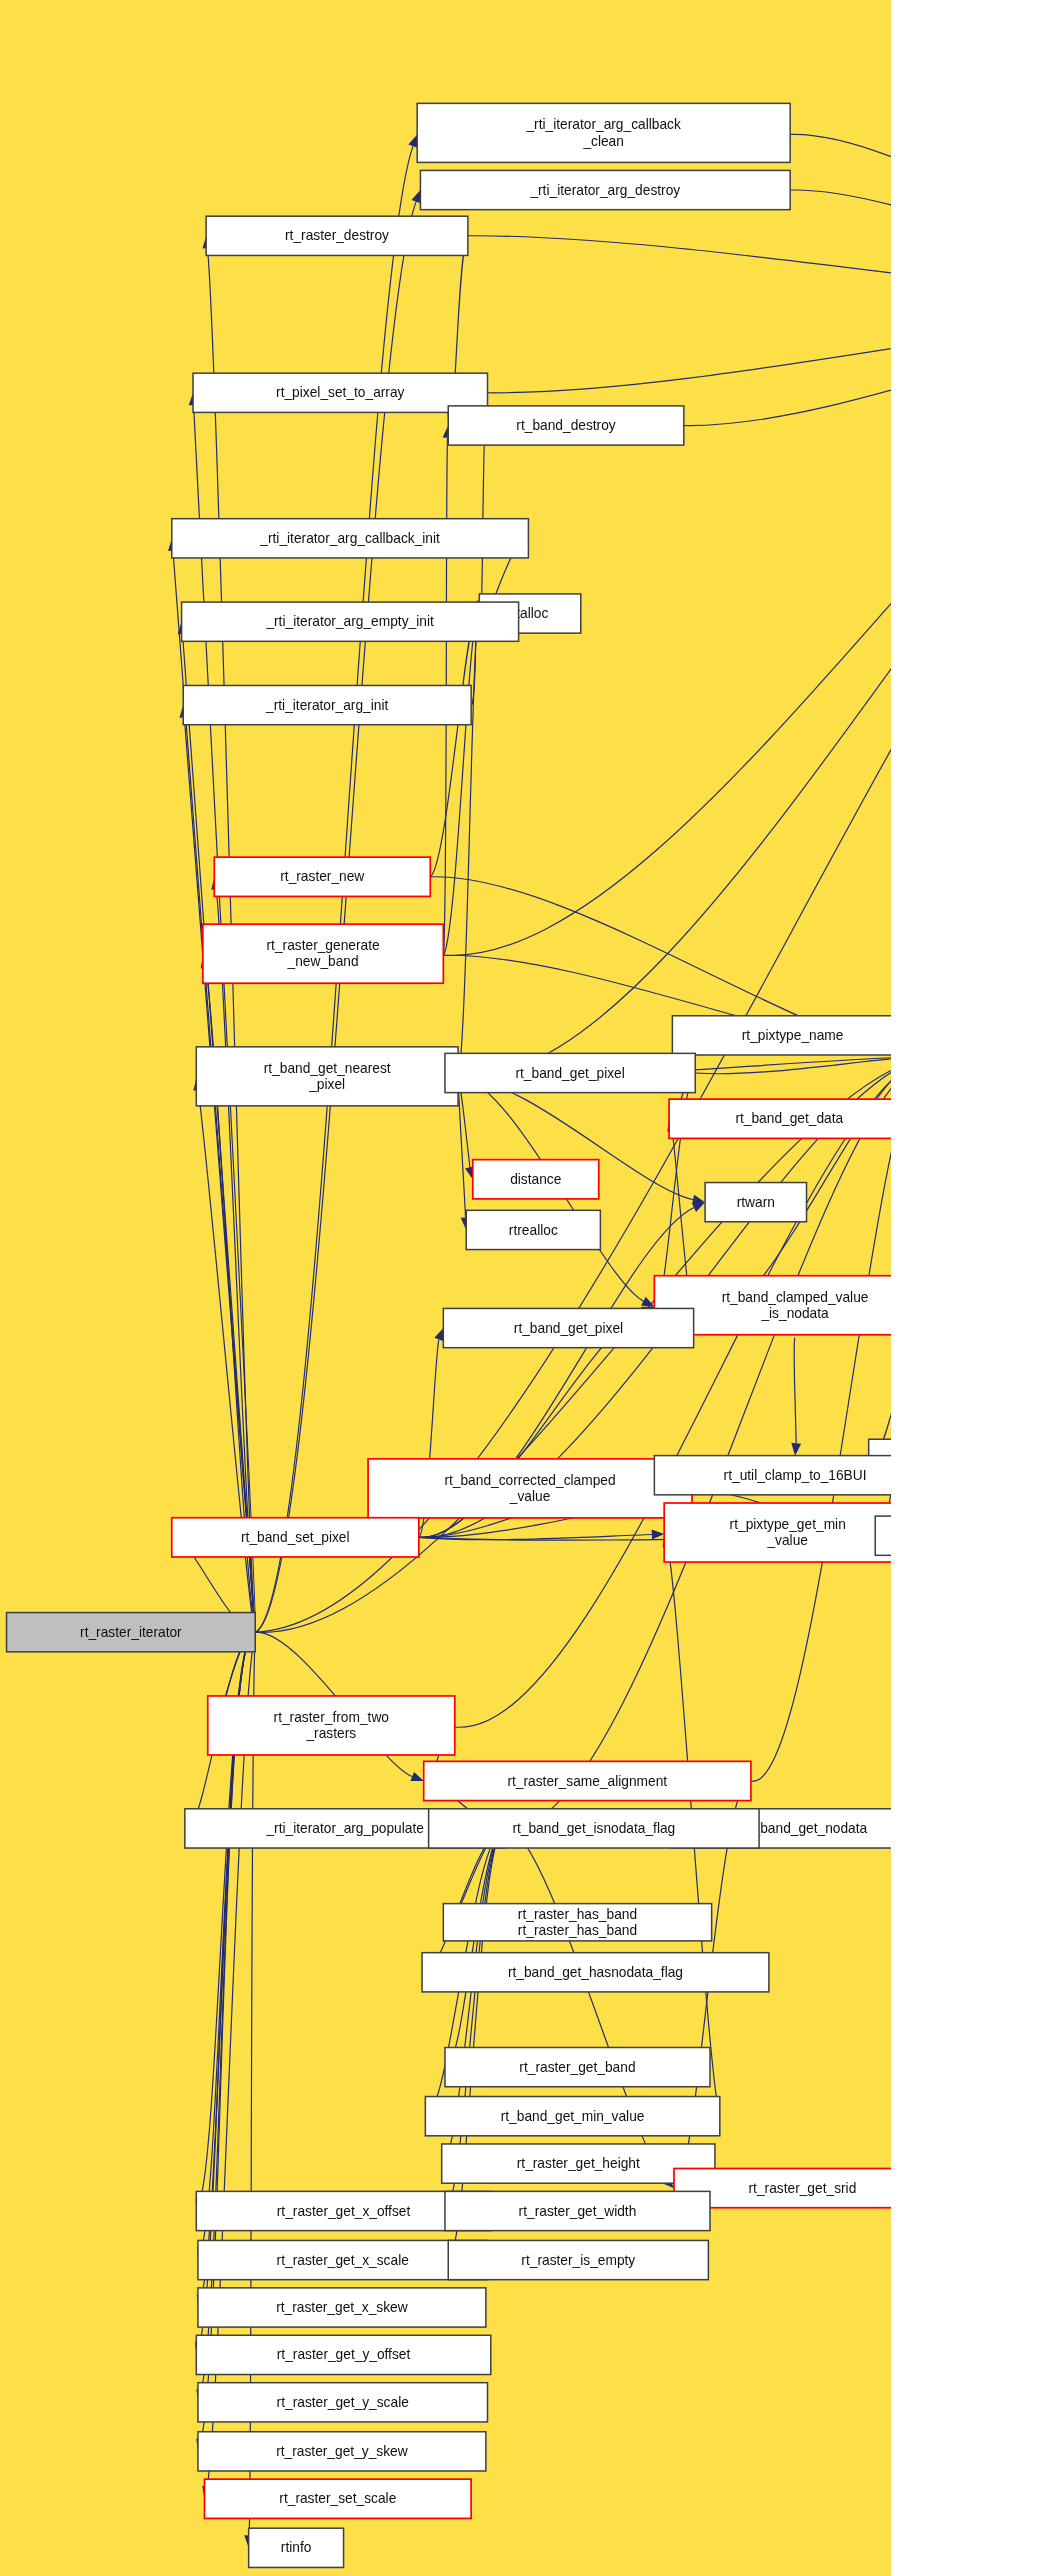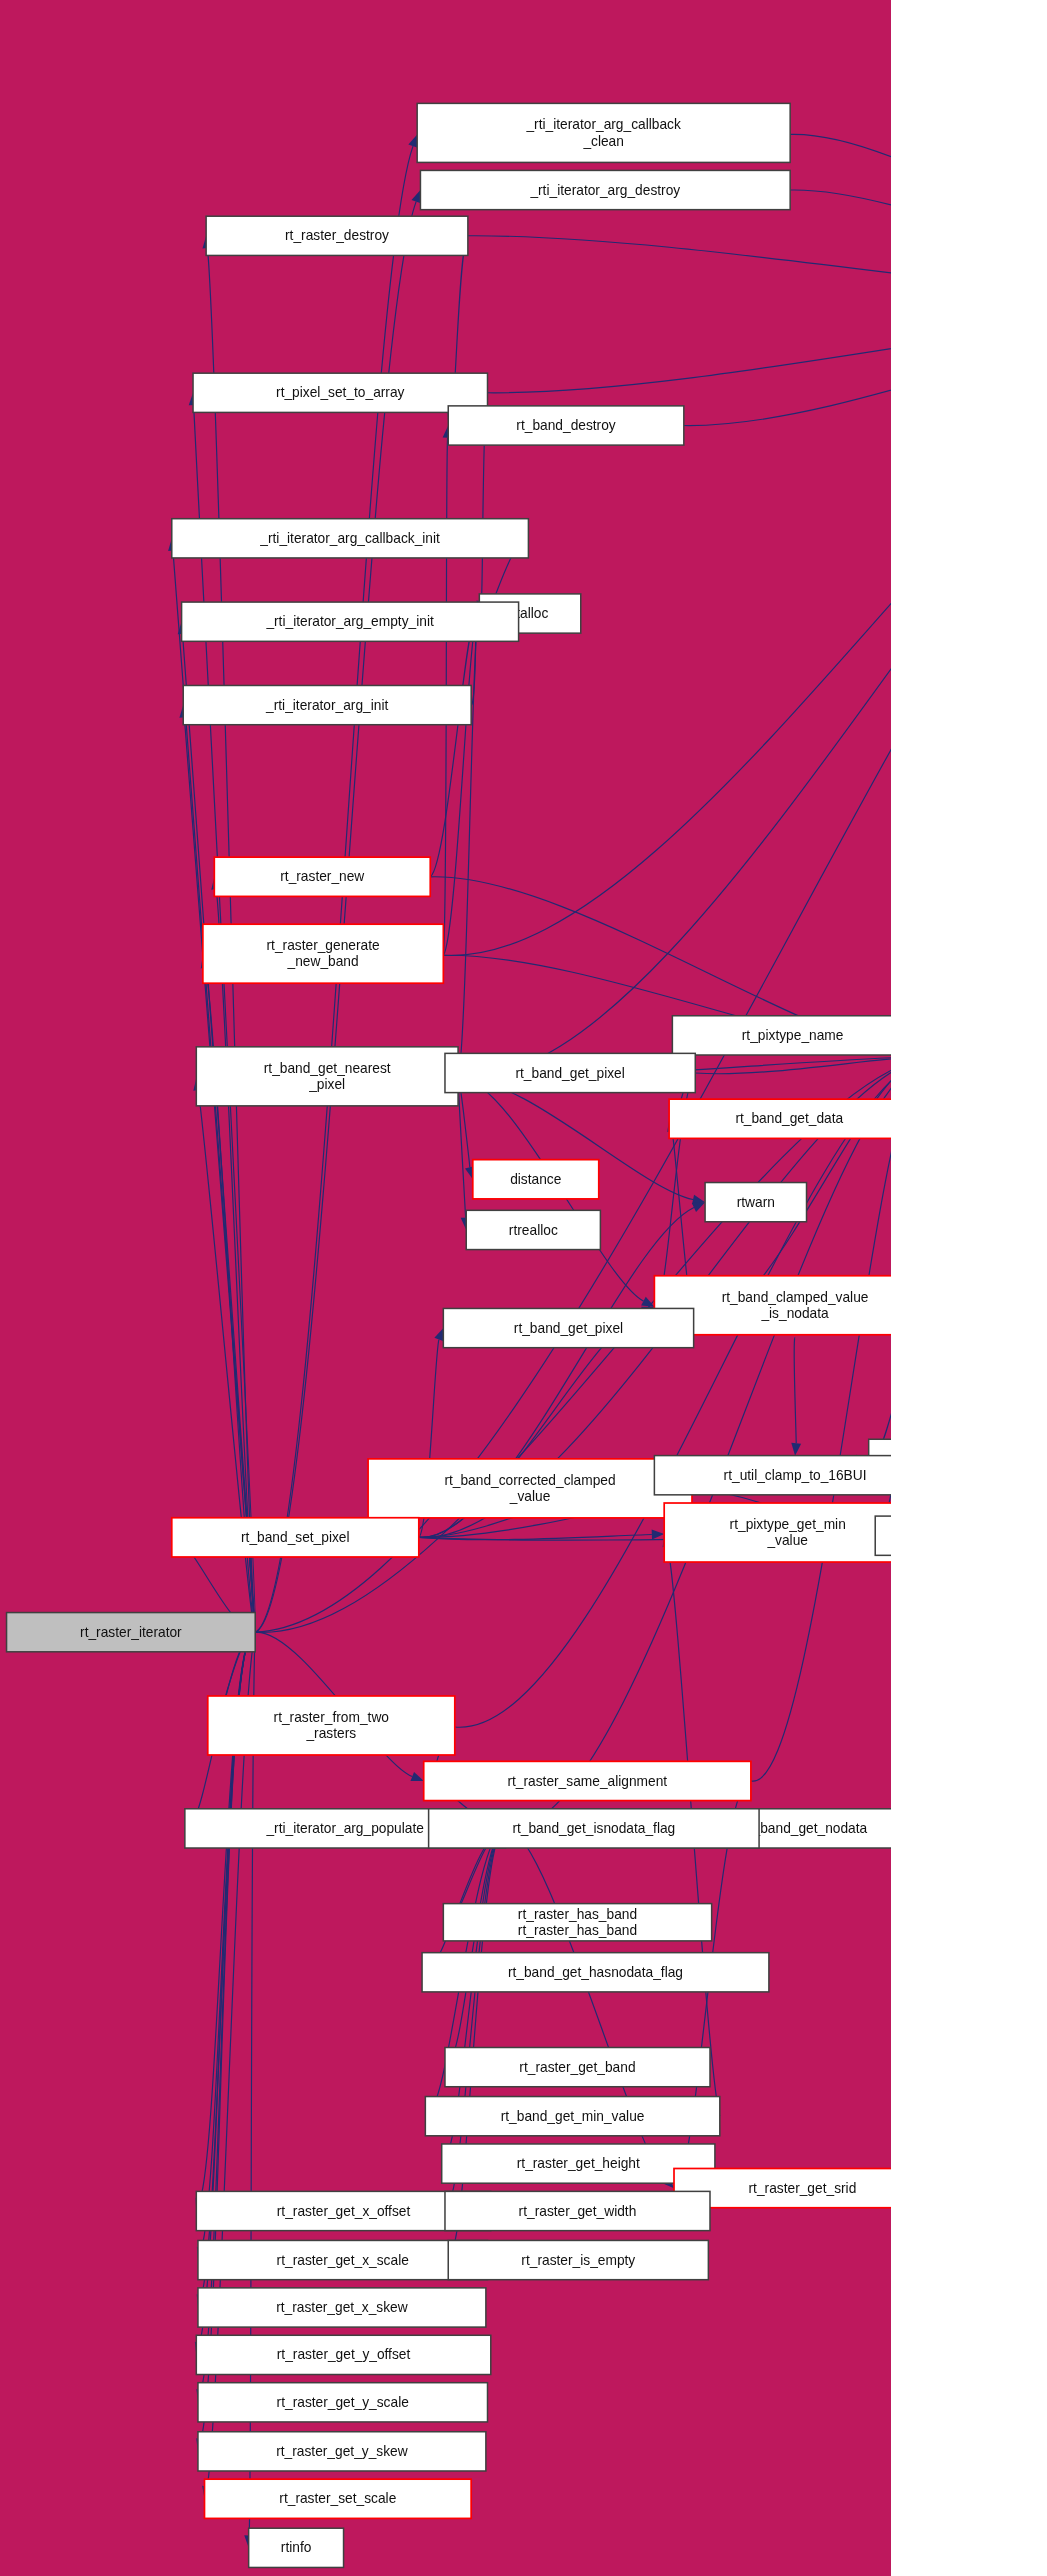--- a/index.html
+++ b/index.html
@@ -1,17 +1,17 @@
 <!DOCTYPE html>
 <html style="font-size:15px"><head>
 <meta charset="utf-8">
 <style>
   html,body{margin:0;padding:0;background:#ffffff;}
   body{font-family:"Liberation Sans",sans-serif;}
-  #graph-wrap{position:relative;width:891px;height:2576px;background:#be185d;overflow:hidden;}
+  #graph-wrap{position:relative;width:891px;height:2576px;background:#fde047;overflow:hidden;}
   svg#callgraph{display:block;width:1047px;height:2576px;}
   .node-box{fill:#ffffff;stroke:#404040;stroke-width:1.6;}
   .node-box.red{stroke:#ff0000;stroke-width:1.8;}
   .node-box.root{fill:#bfbfbf;stroke:#404040;stroke-width:1.6;}
   .node-label{font-family:"Liberation Sans",sans-serif;font-size:14.5px;fill:#101010;text-anchor:middle;dominant-baseline:middle;}
   .edge{fill:none;stroke:#222a72;stroke-width:1.25;}
   .arrowhead{fill:#222a72;stroke:none;}
 </style>
 </head>
 <body>

